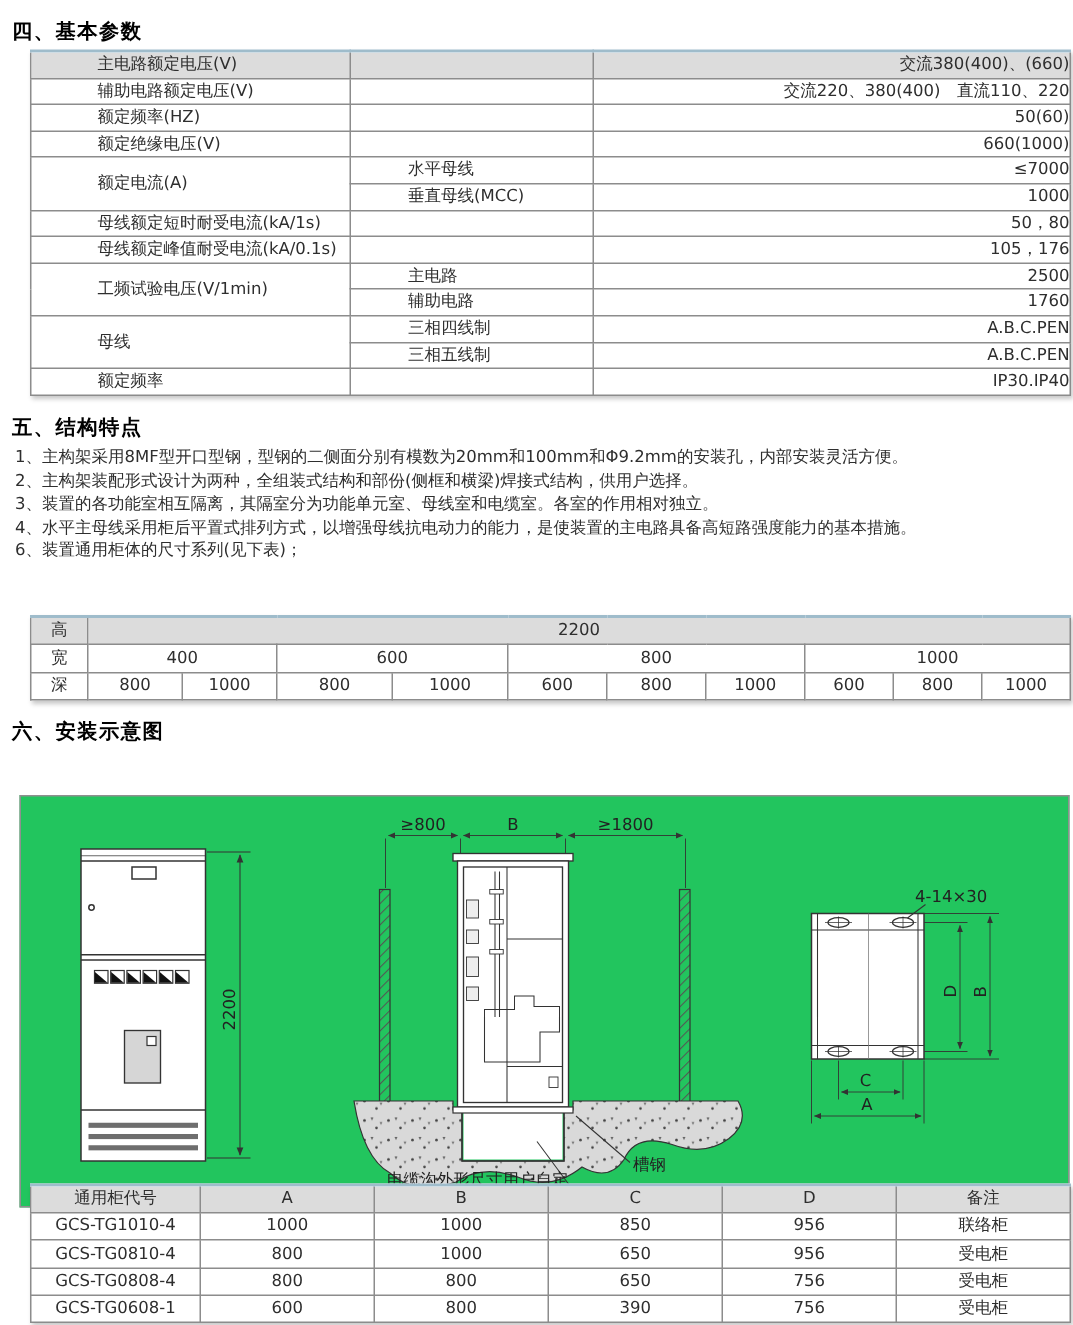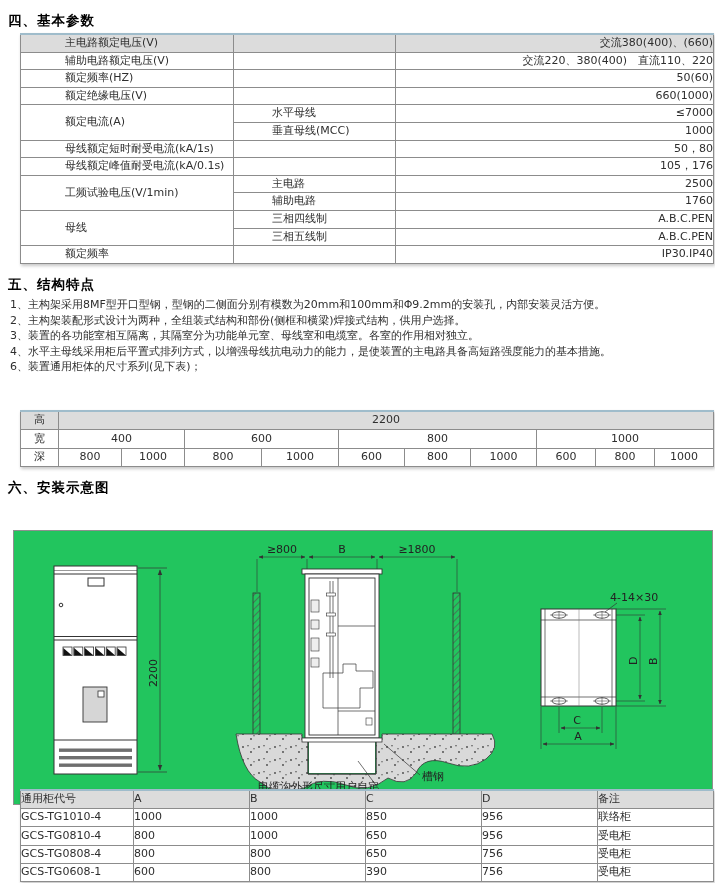--- a/index.html
+++ b/index.html
@@ -21,21 +21,21 @@
   #feat{position:absolute;left:10px;top:297px;font-size:11px;line-height:15.5px;width:700px;}
   
   #dims{top:410px;width:693px;}
   #dims td{height:17.3px;text-align:center;}
   
   #diagram{position:absolute;left:13px;top:502px;width:698px;height:273px;border:1px solid #8f8f8f;background:#22c55e;margin-top:28px;}
   #diagram svg{display:block;}
   svg text{fill:#222;font-family:"DejaVu Sans","Liberation Sans",sans-serif;}
   
   #t3{top:789px;width:693px;}
-  #t3 td{height:17.2px;}
+  #t3 td{height:17.2px;text-align:center;}
 </style>
 </head>
 <body>
 
 <div class="page">
 
   <h2 class="sec-title" id="h4">四、基本参数</h2>
 
   <table id="t1">
     <colgroup>

